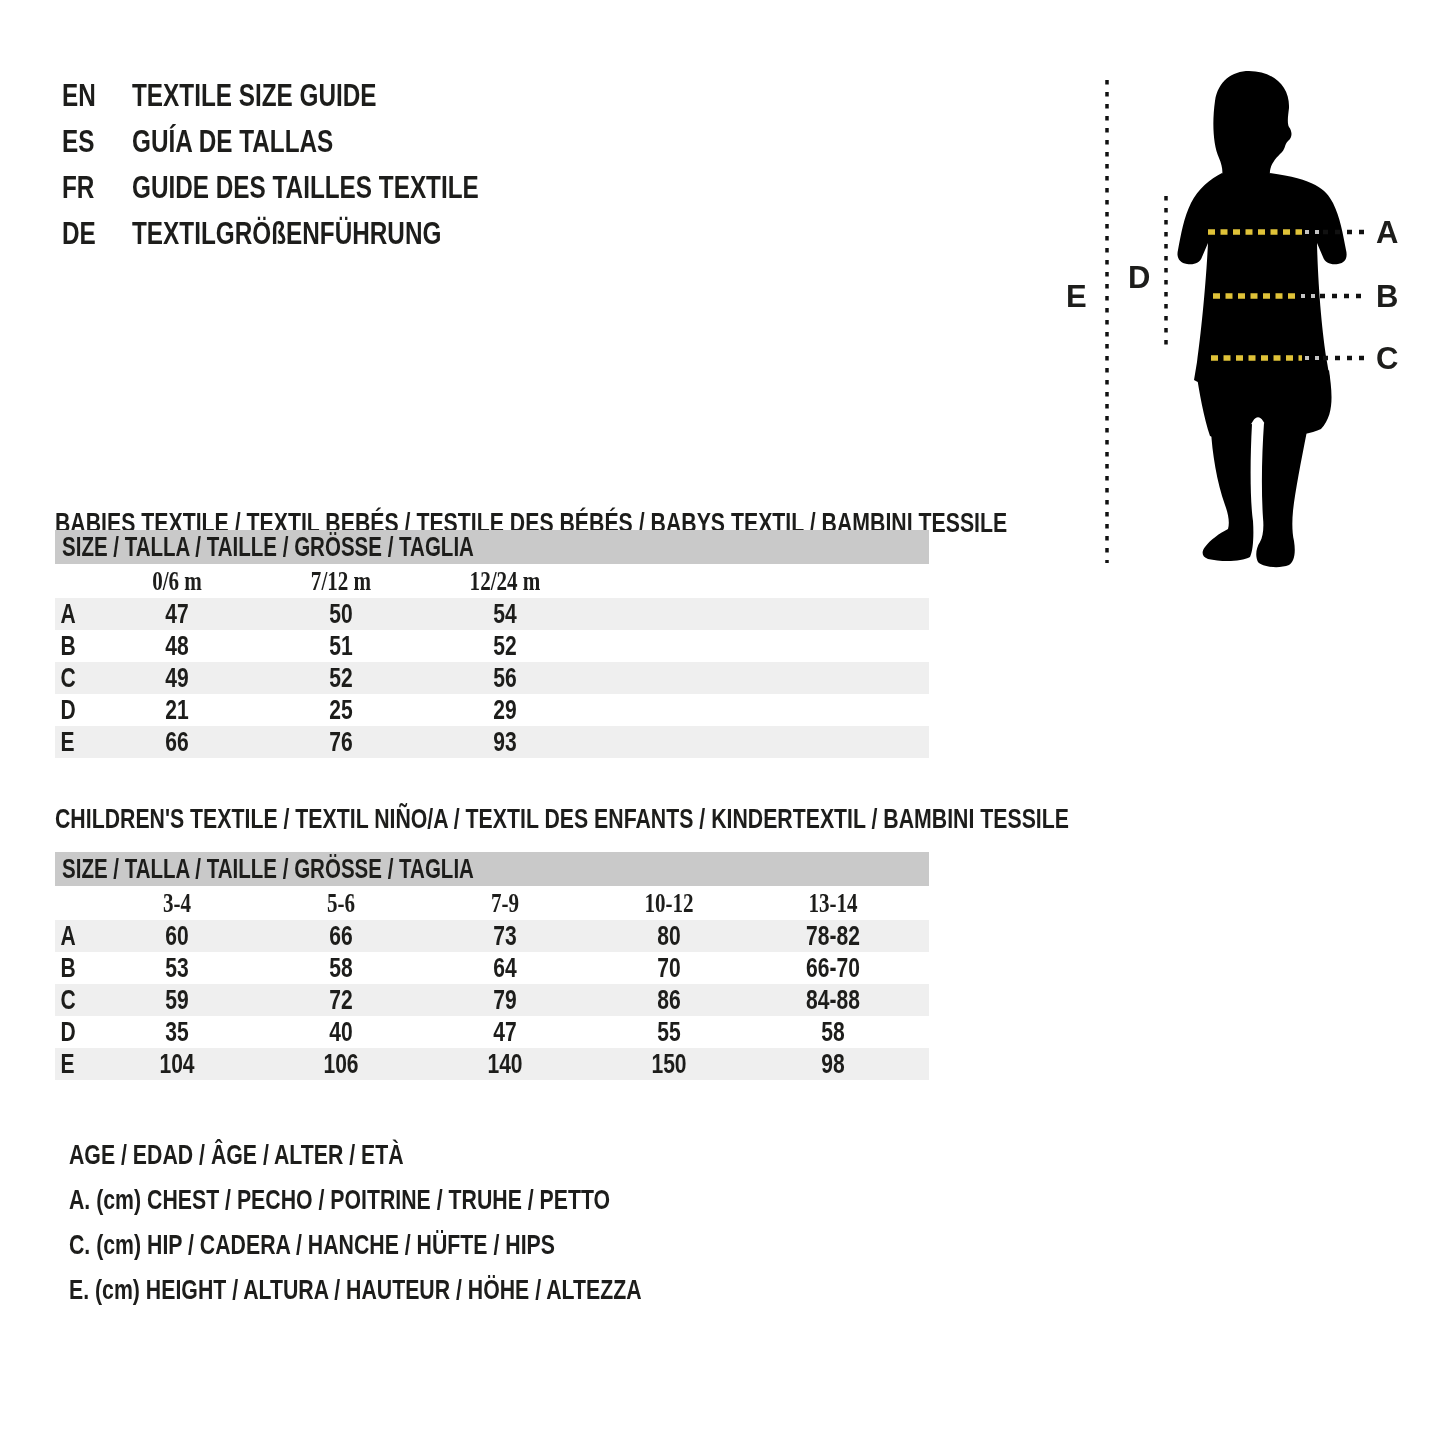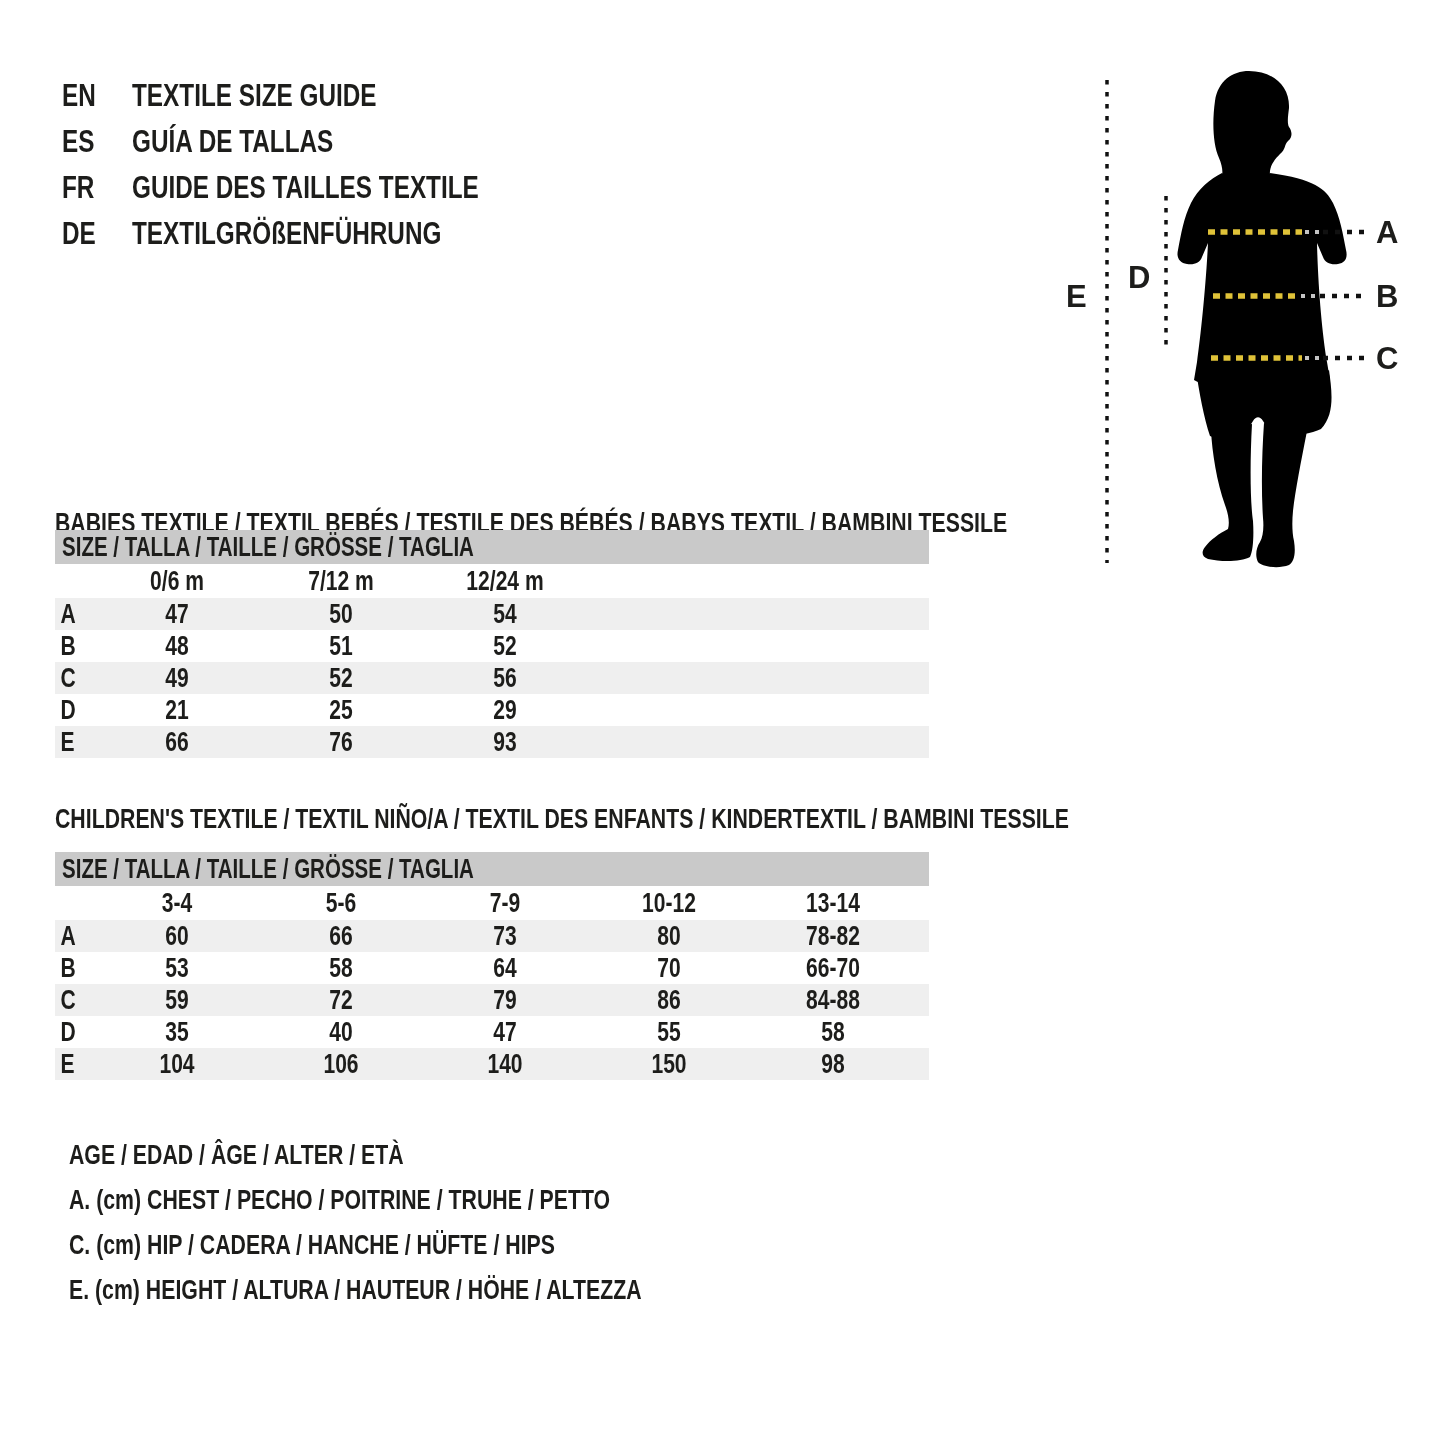--- a/index.html
+++ b/index.html
@@ -26,21 +26,21 @@
   #figure-wrap { position:absolute; left:1060px; top:60px; width:385px; height:520px; }
   
   .section-title { position:absolute; left:55px; font-size:28px; }
   #babies-title { top:507px; }
   #children-title { top:803px;text-align:center; }
   
   .size-table { position:absolute; left:55px; width:874px; }
   #babies-table { top:530px; }
   #children-table { top:852px; }
   .size-bar { height:34px; background:#c9c9c9; display:flex; align-items:center; padding-left:7px; font-size:27px; }
-  .col-head-row { display:grid; height:34px; align-items:center; font-size:27px; }
+  .col-head-row { display:grid; height:34px; align-items:center; font-size:27px;font-family:Liberation Serif, serif; }
   .data-row { display:grid; height:32px; align-items:center; font-size:27px; }
   .data-row.striped { background:#efefef; }
   .row-label { padding-left:7px; text-align:left; transform:scaleX(0.78); transform-origin:0 50%; white-space:nowrap; }
   .cell { text-align:center; transform:scaleX(0.78); transform-origin:50% 50%; white-space:nowrap; }
   
   #legend { position:absolute; left:55px; top:1133px; font-size:28px; }
   .legend-line { height:44.8px; display:flex; align-items:center;margin-left:14px; }
 </style>
 </head>
 <body>

